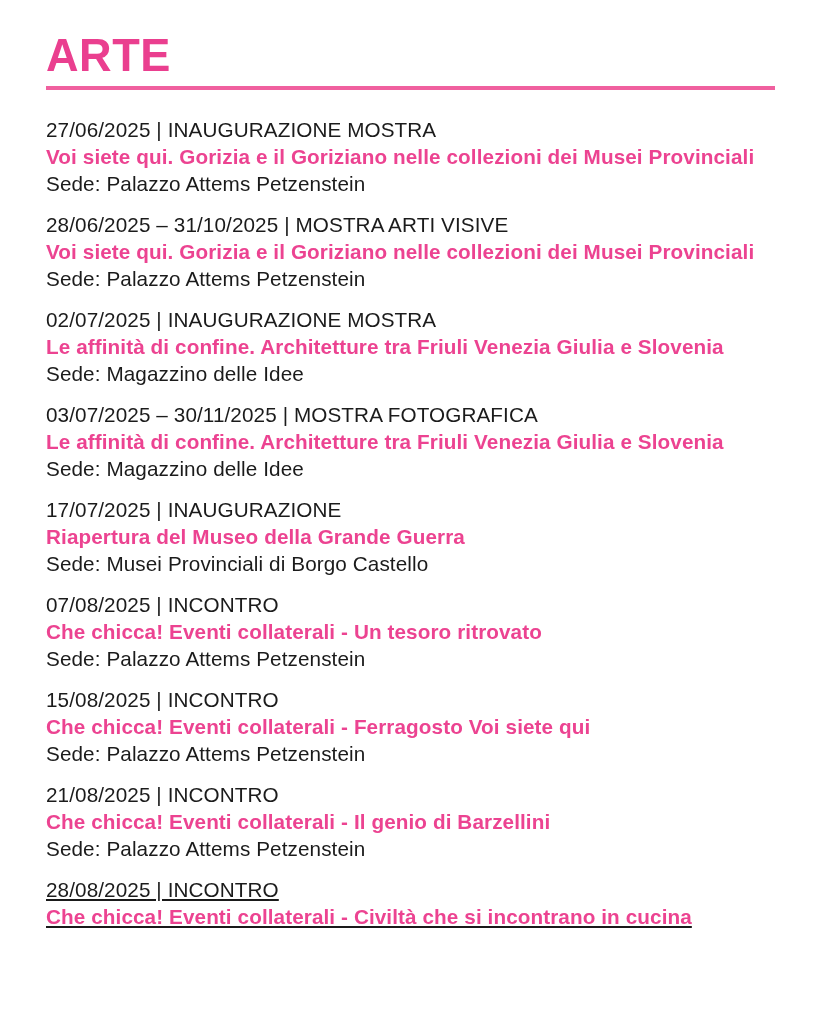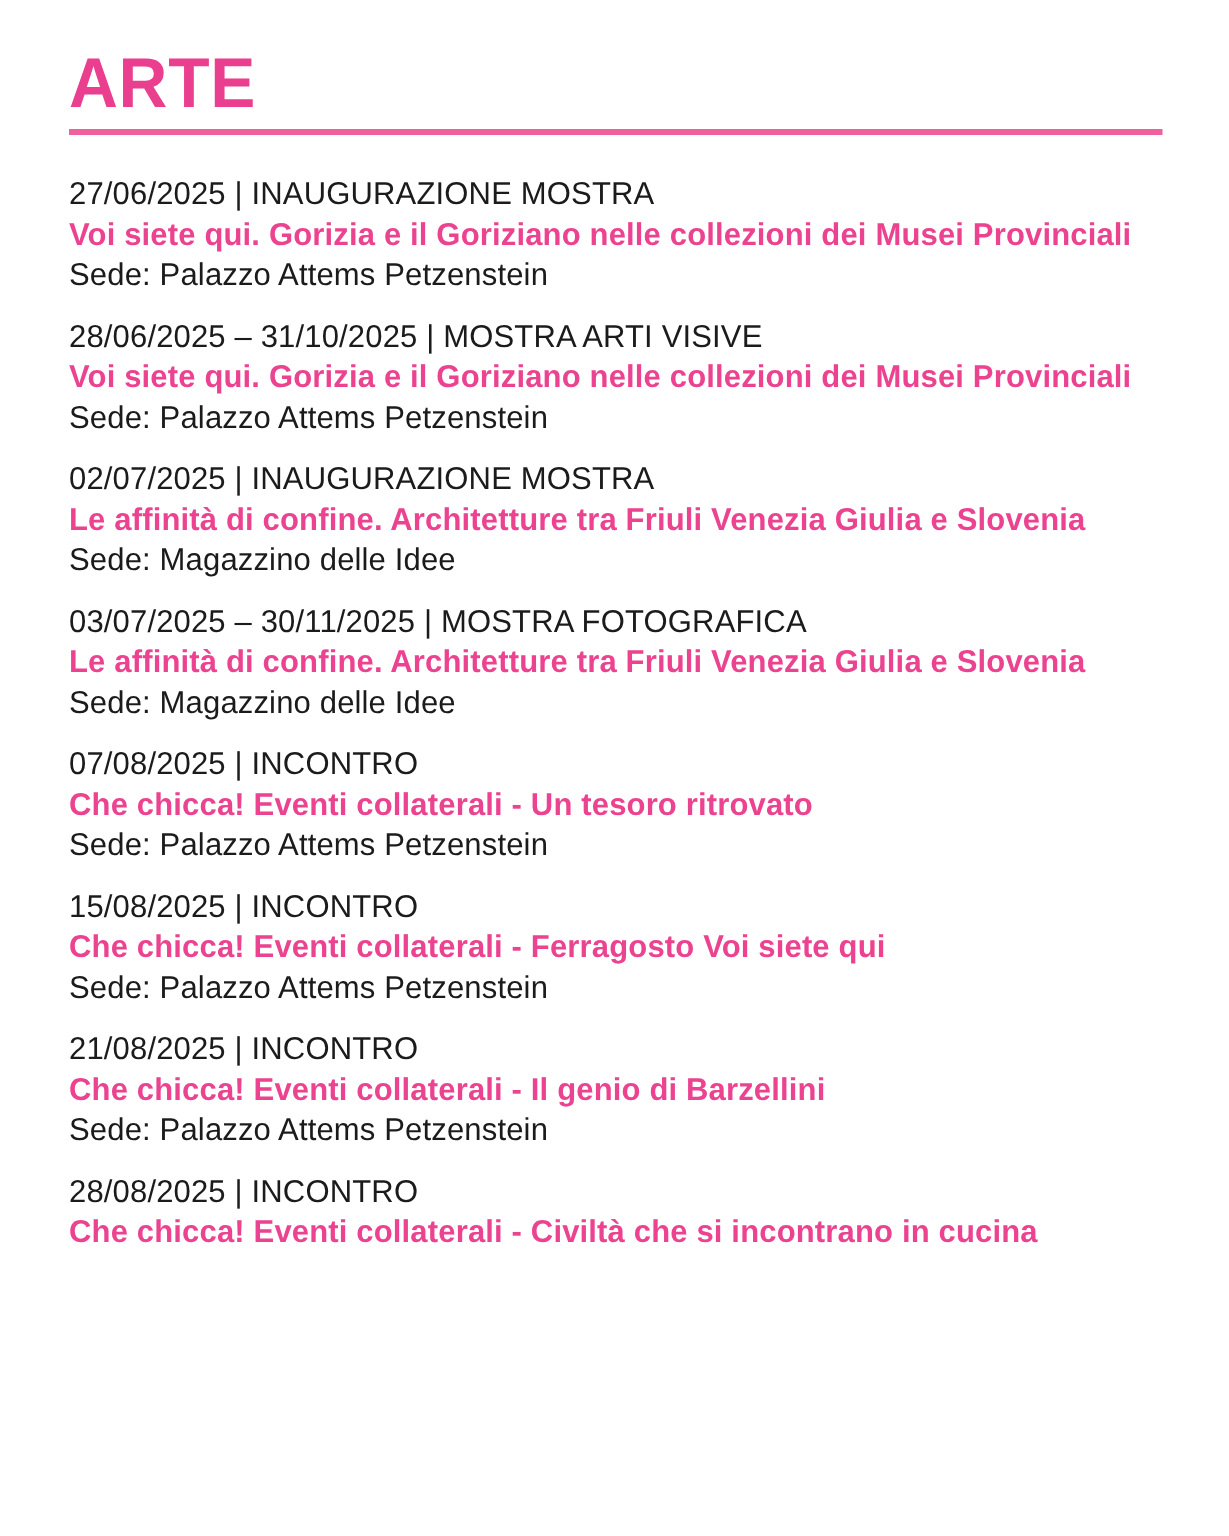--- a/index.html
+++ b/index.html
@@ -55,20 +55,21 @@
     margin: 0;
     padding: 0;
     margin-top: 26px;
   }
   .event-block {
     margin: 0 0 14px 0;
     padding: 0;
   }
   .event-block:last-child {
     margin-bottom: 0;
+    text-decoration: underline;
   }
 
   .event-meta,
   .event-title,
   .event-venue {
     margin: 0;
     font-size: 21px;
     line-height: 27px;
     white-space: nowrap;
     letter-spacing: 0.1px;
@@ -114,20 +115,25 @@
         <p class="event-meta">02/07/2025 | INAUGURAZIONE MOSTRA</p>
         <p class="event-title">Le affinità di confine. Architetture tra Friuli Venezia Giulia e Slovenia</p>
         <p class="event-venue">Sede: Magazzino delle Idee</p>
       </li>
       <li class="event-block">
         <p class="event-meta">03/07/2025 – 30/11/2025 | MOSTRA FOTOGRAFICA</p>
         <p class="event-title">Le affinità di confine. Architetture tra Friuli Venezia Giulia e Slovenia</p>
         <p class="event-venue">Sede: Magazzino delle Idee</p>
       </li>
       <li class="event-block">
+        <p class="event-meta">17/07/2025 | INAUGURAZIONE</p>
+        <p class="event-title">Riapertura del Museo della Grande Guerra</p>
+        <p class="event-venue">Sede: Musei Provinciali di Borgo Castello</p>
+      </li>
+      <li class="event-block">
         <p class="event-meta">07/08/2025 | INCONTRO</p>
         <p class="event-title">Che chicca! Eventi collaterali - Un tesoro ritrovato</p>
         <p class="event-venue">Sede: Palazzo Attems Petzenstein</p>
       </li>
       <li class="event-block">
         <p class="event-meta">15/08/2025 | INCONTRO</p>
         <p class="event-title">Che chicca! Eventi collaterali - Ferragosto Voi siete qui</p>
         <p class="event-venue">Sede: Palazzo Attems Petzenstein</p>
       </li>
       <li class="event-block">

